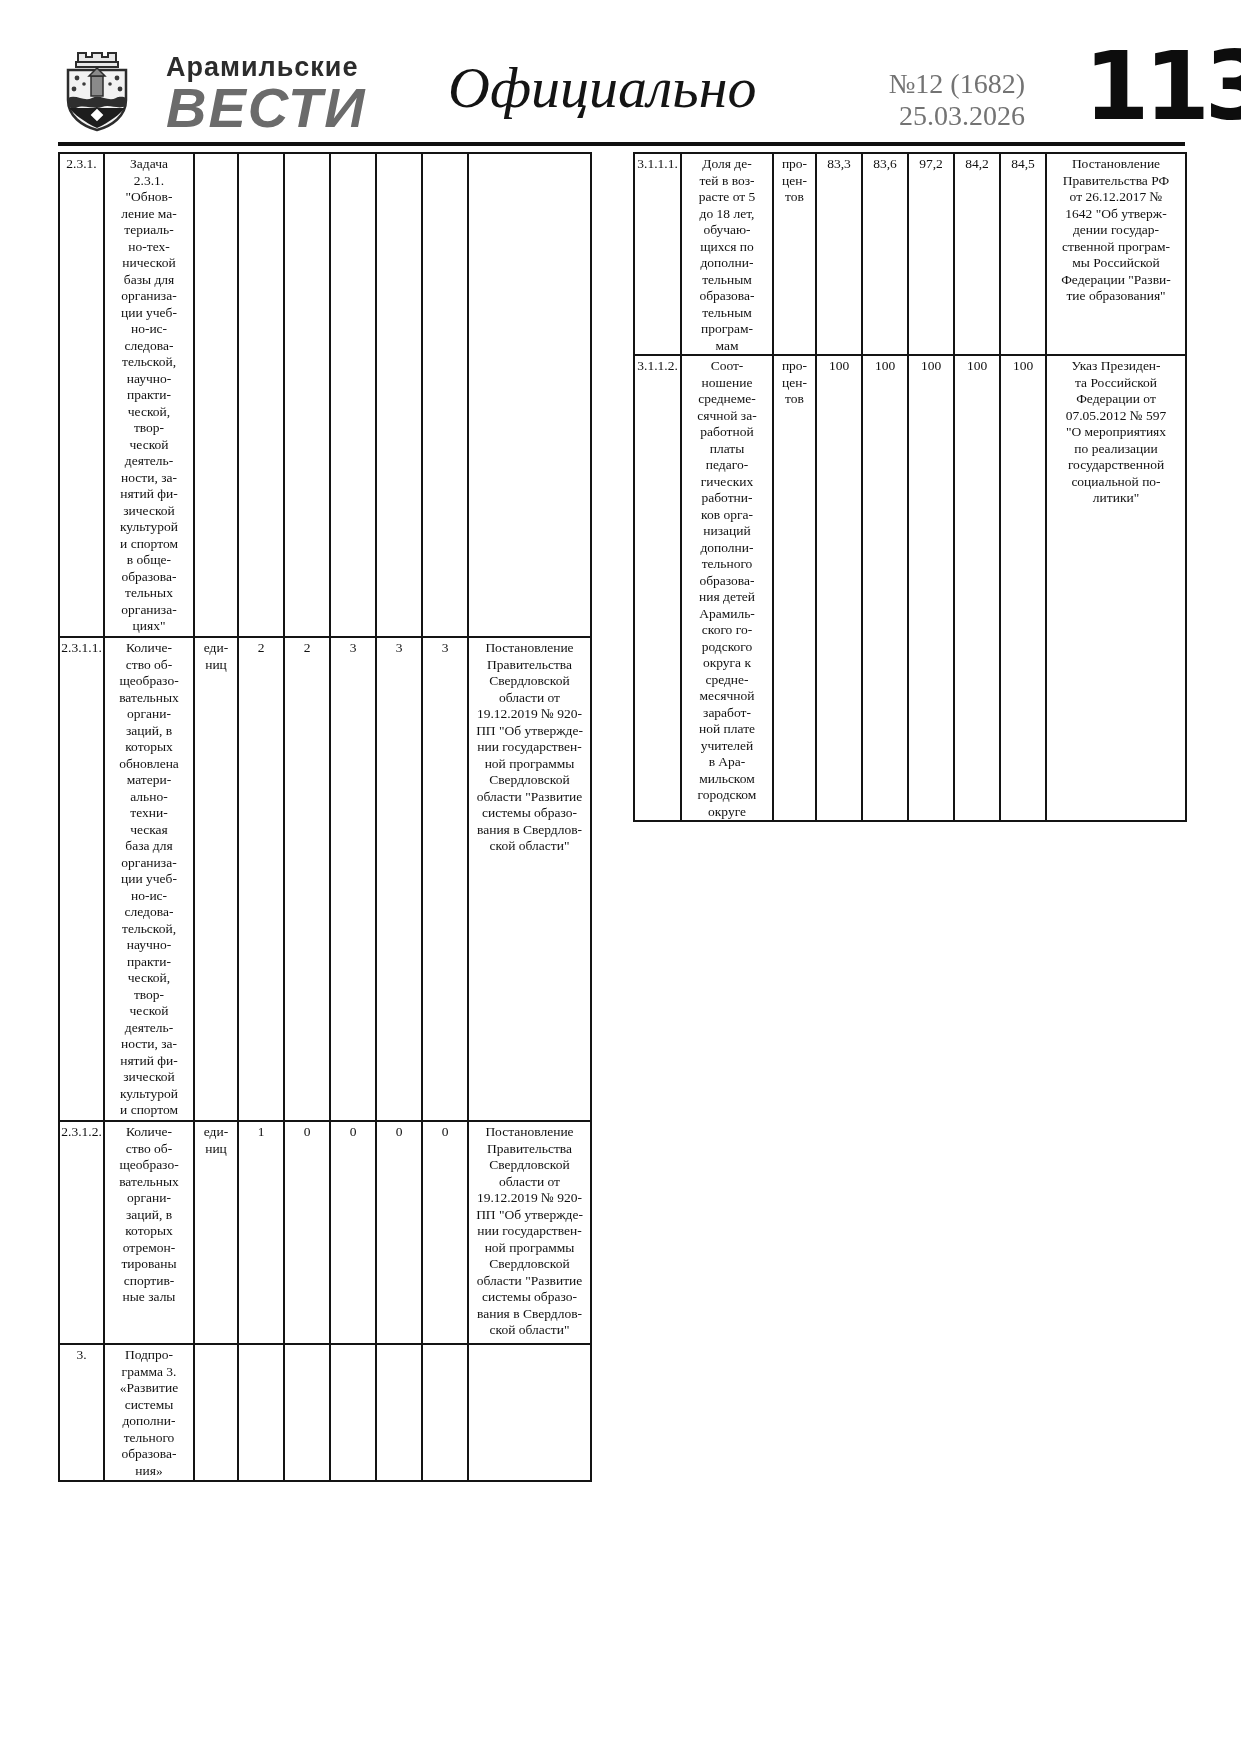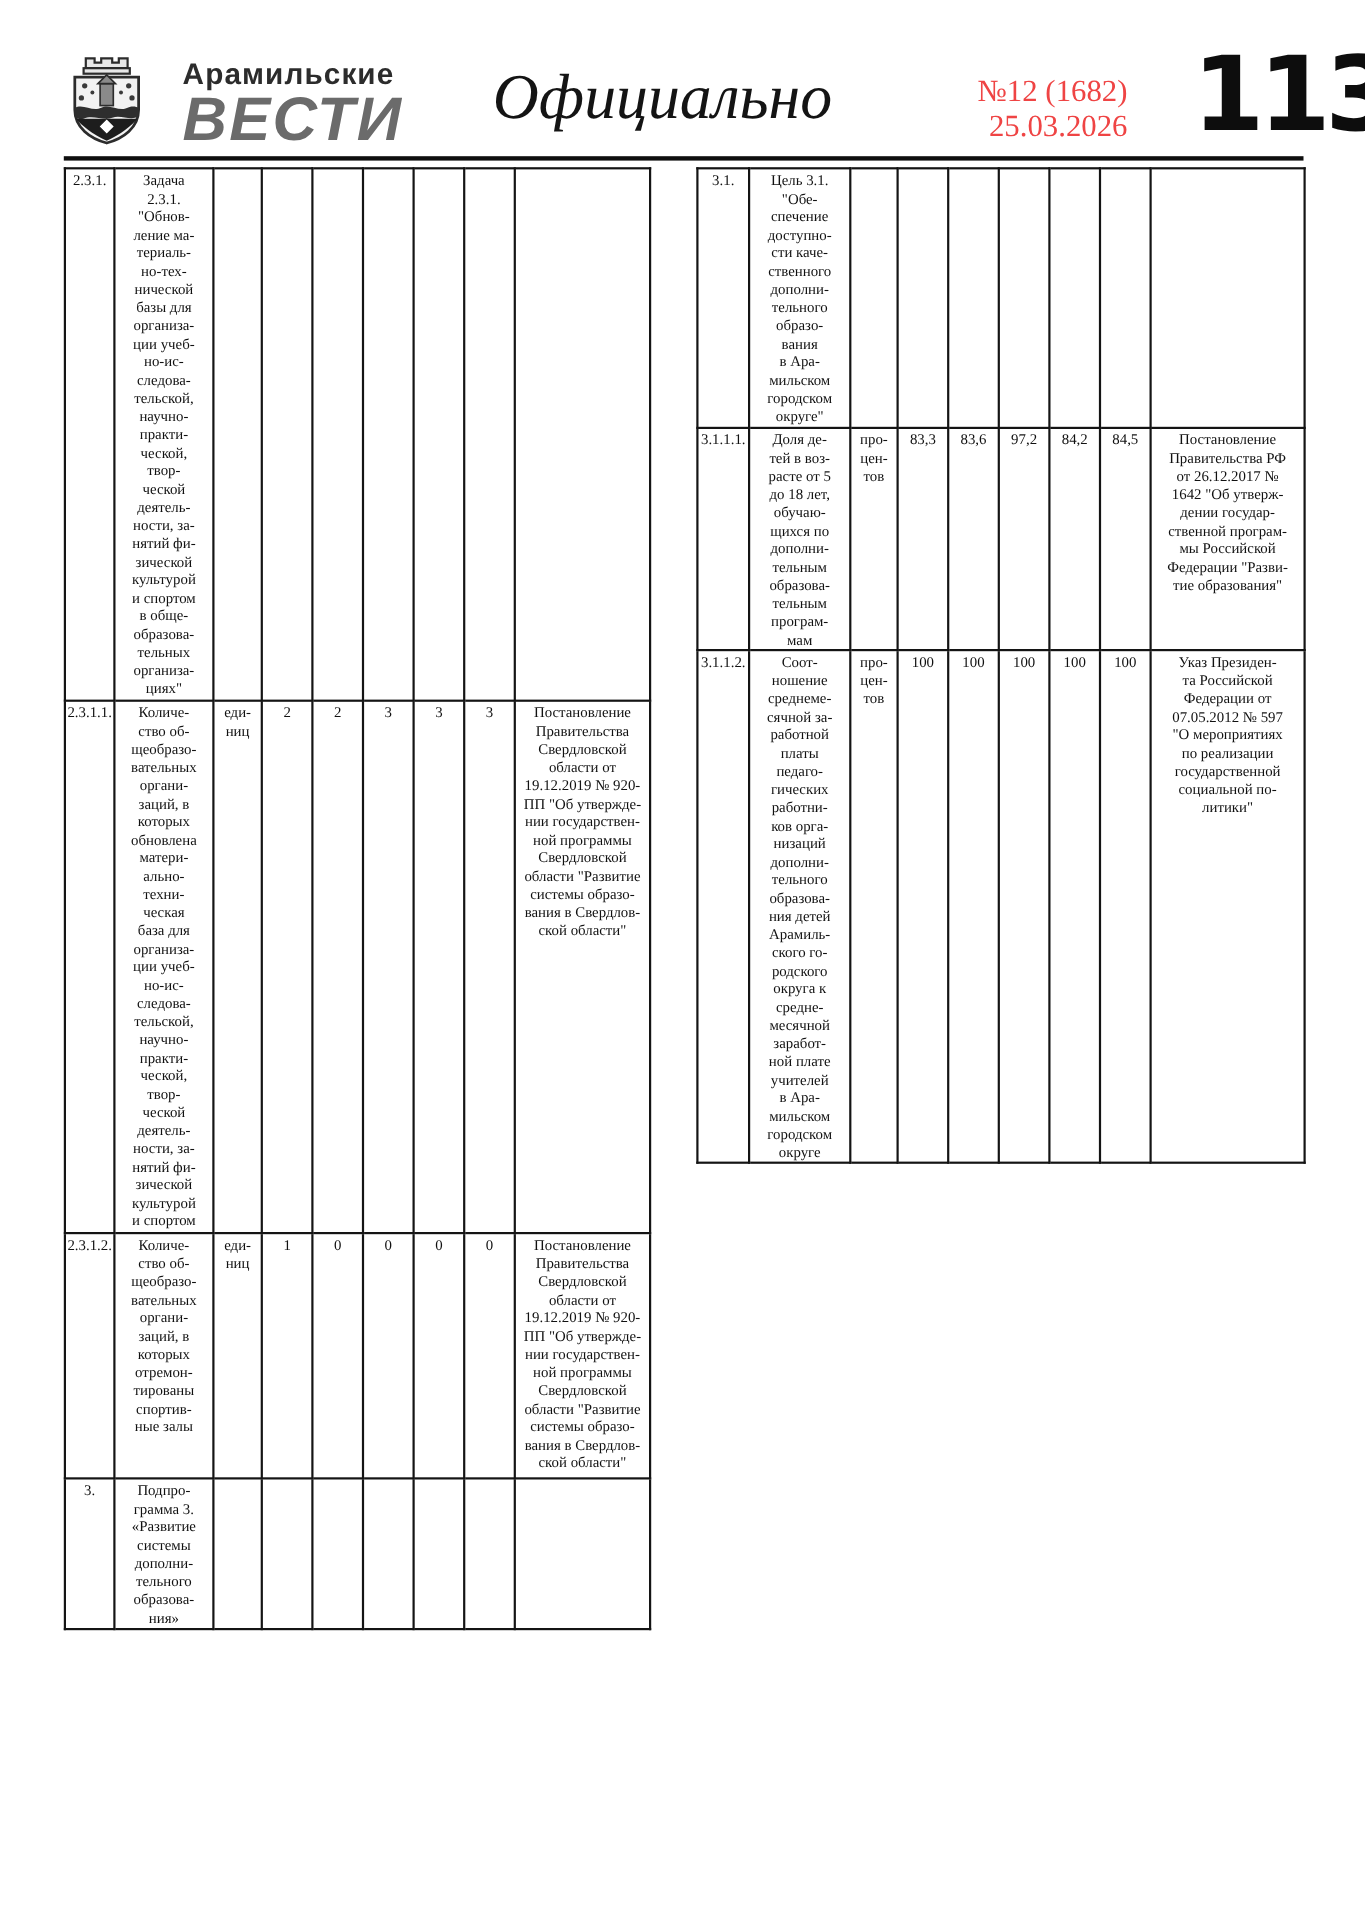--- a/index.html
+++ b/index.html
@@ -25,21 +25,21 @@
     font-weight:bold;font-style:italic;font-size:56px;line-height:52px;
     color:#6b6b6b;letter-spacing:2px;white-space:nowrap;
   }
   .section-title{
     position:absolute;left:448px;top:56px;
     font-family:Liberation Serif, serif;font-style:italic;
     font-size:58px;line-height:64px;color:#141414;white-space:nowrap;
   }
   .issue-info{
     position:absolute;left:790px;top:68px;width:235px;
-    text-align:right;font-size:28px;line-height:32px;color:#ef4444;
+    text-align:right;font-size:28px;line-height:32px;color:#737373;
   }
   .page-number{
     position:absolute;left:1084px;top:40px;width:150px;
     font-family:"DejaVu Sans", sans-serif;font-weight:900;
     font-size:94px;line-height:94px;letter-spacing:-5px;color:#0d0d0d;
     text-align:left;
   }
   .header-rule{
     position:absolute;left:58px;top:142px;width:1127px;height:4px;
     background:#0f0f0f;
@@ -279,44 +279,20 @@
         <col style="width:92px">
         <col style="width:43px">
       <col style="width:46px">
         <col style="width:46px">
         <col style="width:46px">
         <col style="width:46px">
         <col style="width:46px">
       <col style="width:140px">
     </colgroup>
     <tbody>
-        <tr style="height:236px">
-      <td class="c-num">3.1.</td>
-      <td>Цель 3.1.
-"Обе-
-спечение
-доступно-
-сти каче-
-ственного
-дополни-
-тельного
-образо-
-вания
-в Ара-
-мильском
-городском
-округе"</td>
-      <td></td>
-      <td></td>
-      <td></td>
-      <td></td>
-      <td></td>
-      <td></td>
-      <td></td>
-    </tr>
     <tr style="height:201px">
       <td class="c-num">3.1.1.1.</td>
       <td>Доля де-
 тей в воз-
 расте от 5
 до 18 лет,
 обучаю-
 щихся по
 дополни-
 тельным

